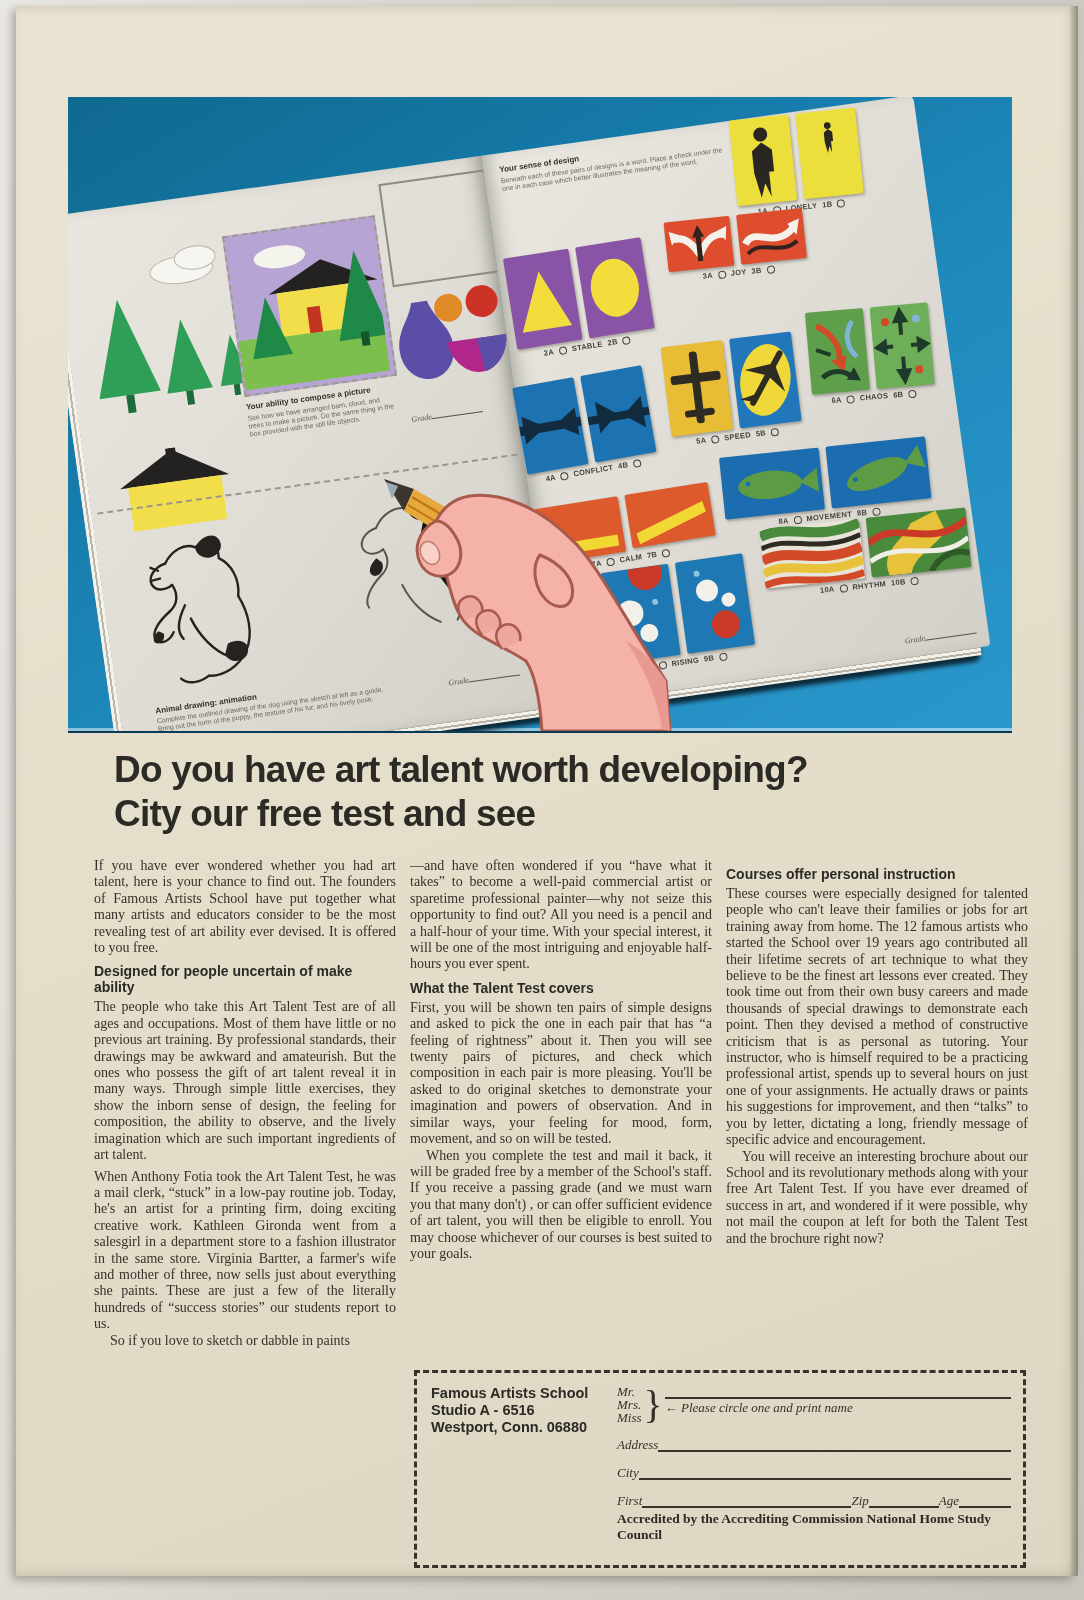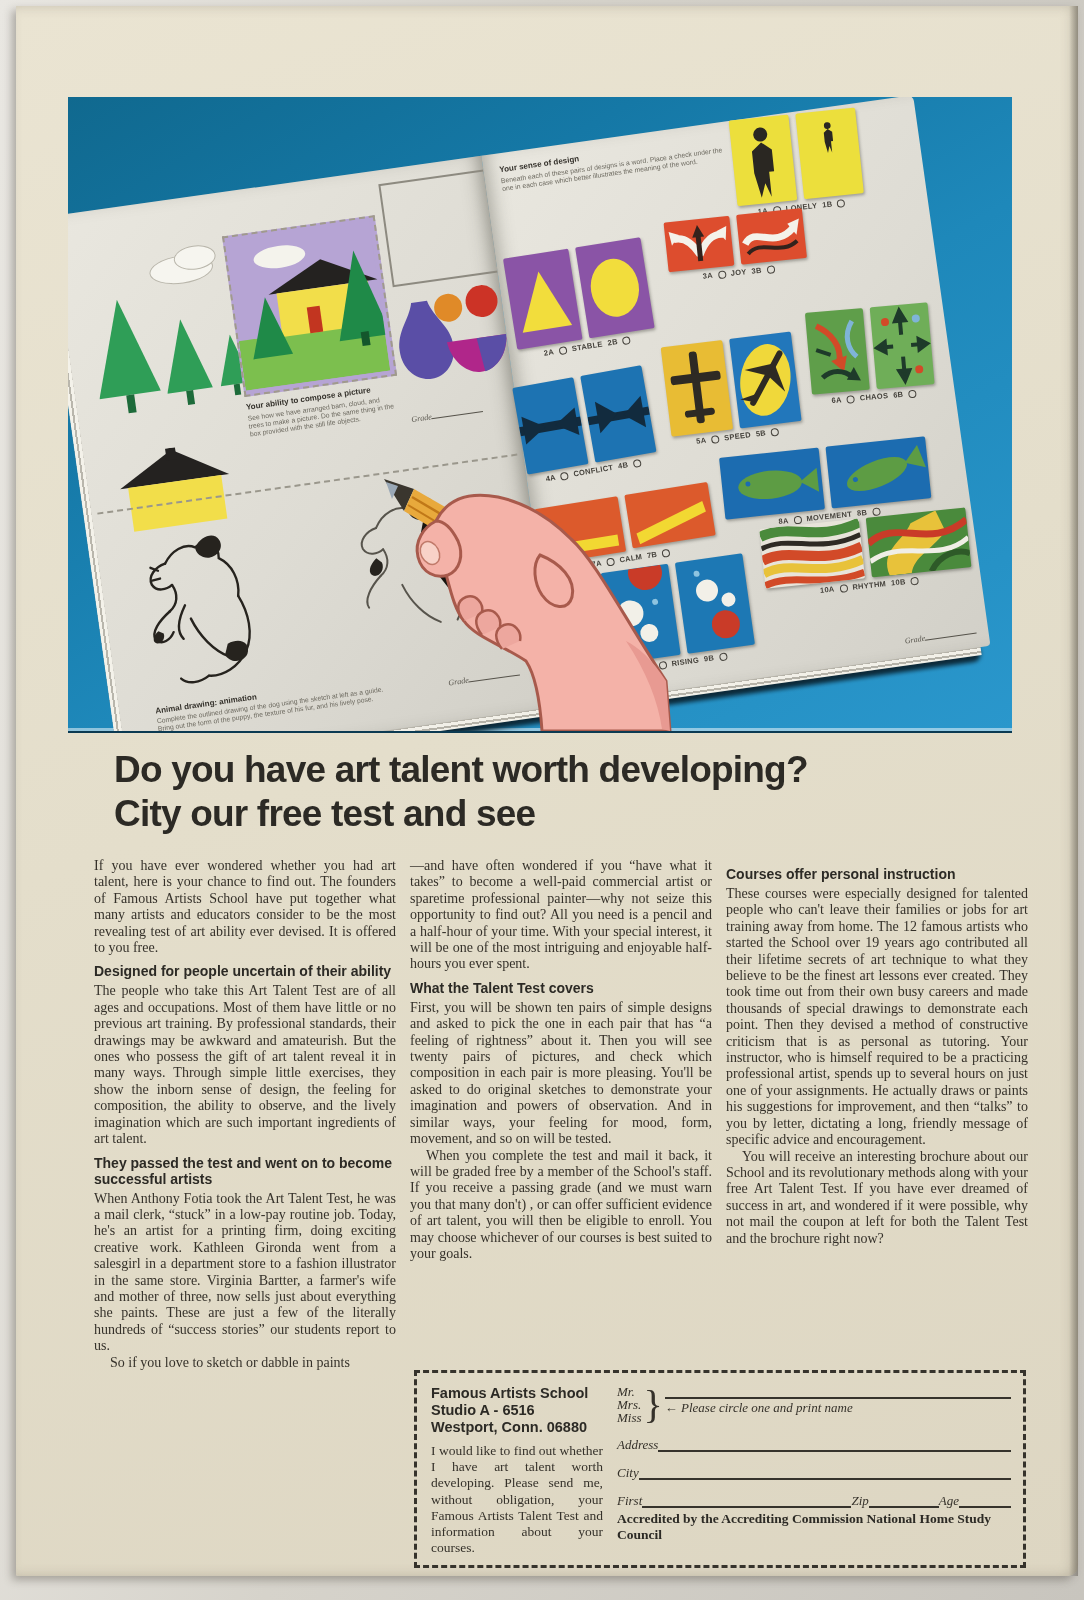--- a/index.html
+++ b/index.html
@@ -506,23 +506,22 @@
   </div>
 
   <div class="headline">
     <div>Do you have art talent worth developing?</div>
     <div>City our free test and see</div>
   </div>
 
   <div class="cols">
     <div class="col">
       <p>If you have ever wondered whether you had art talent, here is your chance to find out. The founders of Famous Artists School have put together what many artists and educators consider to be the most revealing test of art ability ever devised. It is offered to you free.</p>
-      <h4>Designed for people uncertain of their ability</h4>
+      <h4>Designed for people uncertain of make ability</h4>
       <p>The people who take this Art Talent Test are of all ages and occupations. Most of them have little or no previous art training. By professional standards, their drawings may be awkward and amateurish. But the ones who possess the gift of art talent reveal it in many ways. Through simple little exercises, they show the inborn sense of design, the feeling for composition, the ability to observe, and the lively imagination which are such important ingredients of art talent.</p>
-      <h4>They passed the test and went on to become successful artists</h4>
       <p>When Anthony Fotia took the Art Talent Test, he was a mail clerk, “stuck” in a low-pay routine job. Today, he's an artist for a printing firm, doing exciting creative work. Kathleen Gironda went from a salesgirl in a department store to a fashion illustrator in the same store. Virginia Bartter, a farmer's wife and mother of three, now sells just about everything she paints. These are just a few of the literally hundreds of “success stories” our students report to us.</p>
       <p class="ind">So if you love to sketch or dabble in paints</p>
     </div>
     <div class="col">
       <p>—and have often wondered if you “have what it takes” to become a well-paid commercial artist or sparetime professional painter—why not seize this opportunity to find out? All you need is a pencil and a half-hour of your time. With your special interest, it will be one of the most intriguing and enjoyable half-hours you ever spent.</p>
       <h4>What the Talent Test covers</h4>
       <p>First, you will be shown ten pairs of simple designs and asked to pick the one in each pair that has “a feeling of rightness” about it. Then you will see twenty pairs of pictures, and check which composition in each pair is more pleasing. You'll be asked to do original sketches to demonstrate your imagination and powers of observation. And in similar ways, your feeling for mood, form, movement, and so on will be tested.</p>
       <p class="ind">When you complete the test and mail it back, it will be graded free by a member of the School's staff. If you receive a passing grade (and we must warn you that many don't) , or can offer sufficient evidence of art talent, you will then be eligible to enroll. You may choose whichever of our courses is best suited to your goals.</p>
     </div>
     <div class="col">
@@ -530,21 +529,20 @@
       <p>These courses were especially designed for talented people who can't leave their families or jobs for art training away from home. The 12 famous artists who started the School over 19 years ago contributed all their lifetime secrets of art technique to what they believe to be the finest art lessons ever created. They took time out from their own busy careers and made thousands of special drawings to demonstrate each point. Then they devised a method of constructive criticism that is as personal as tutoring. Your instructor, who is himself required to be a practicing professional artist, spends up to several hours on just one of your assignments. He actually draws or paints his suggestions for improvement, and then “talks” to you by letter, dictating a long, friendly message of specific advice and encouragement.</p>
       <p class="ind">You will receive an interesting brochure about our School and its revolutionary methods along with your free Art Talent Test. If you have ever dreamed of success in art, and wondered if it were possible, why not mail the coupon at left for both the Talent Test and the brochure right now?</p>
     </div>
   </div>
 
   <div class="coupon">
     <div class="c-left">
       <div class="t">Famous Artists School</div>
       <div class="t">Studio A - 6516</div>
       <div class="t">Westport, Conn. 06880</div>
-      <div class="b">I would like to find out whether I have art talent worth developing. Please send me, without obligation, your Famous Artists Talent Test and information about your courses.</div>
     </div>
     <div class="c-form">
       <div class="frow" style="align-items:center;margin-bottom:14px;">
         <div class="names">
           <div>Mr.</div>
           <div>Mrs.</div>
           <div>Miss</div>
         </div>
         <div class="brace">}</div>
         <div style="flex:1;">

